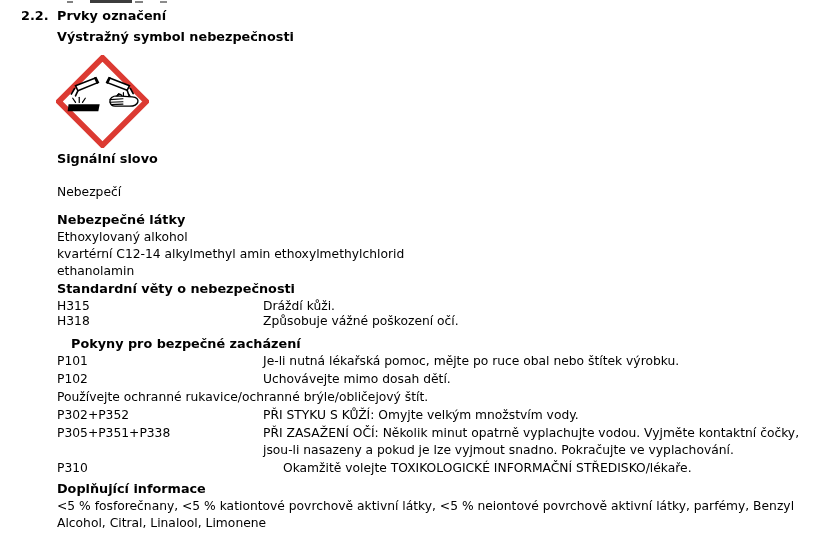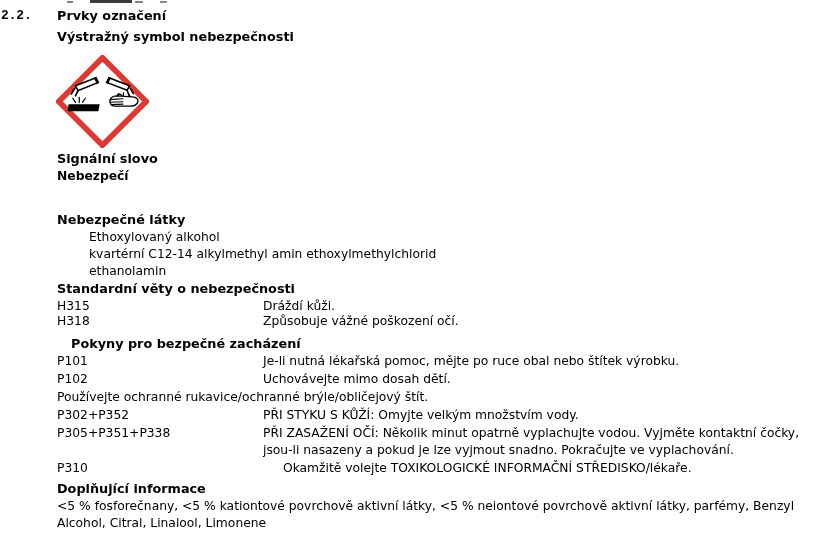--- a/index.html
+++ b/index.html
@@ -6,29 +6,29 @@
   .doc{
     position:relative;
     width:834px;height:533px;
     background:#fff;
     font-family:"DejaVu Sans","Liberation Sans",sans-serif;
     font-size:12.3px;line-height:17px;color:#000;
     overflow:hidden;
   }
   .abs{position:absolute;}
   .bold{font-weight:bold;font-size:12.8px;}
-  .secnum{left:1px;top:7px;font-family:Liberation Mono, monospace;}
+  .secnum{left:21px;top:7px;}
   .sectitle{left:57px;top:7px;}
   .symheading{left:57px;top:28px;}
   .pictogram{left:56px;top:55px;width:93px;height:93px;}
   .pictogram svg{display:block;width:93px;height:93px;}
   .sigheading{left:57px;top:150px;}
-  .sigvalue{left:57px;top:168px;font-weight:bold;}
+  .sigvalue{left:57px;top:184px;}
   .subheading{left:57px;top:211px;}
-  .sublist{left:57px;top:229px;margin-left:32px;}
+  .sublist{left:57px;top:229px;}
   .hazheading{left:57px;top:280px;}
   .precheading{left:71px;top:335px;}
   .suppheading{left:57px;top:480px;}
   .supptext{left:57px;top:498px;width:776px;}
   .stmt{left:57px;display:flex;align-items:flex-start;}
   .stmt .code{flex:0 0 206px;width:206px;}
   .stmt .text{width:565px;}
   .h-row1{top:298px;} .h-row2{top:313px;}
   .p-row1{top:353px;} .p-row2{top:371px;} .p-row3{top:389px;}
   .p-row4{top:407px;} .p-row5{top:425px;} .p-row6{top:460px;gap:20px;}

